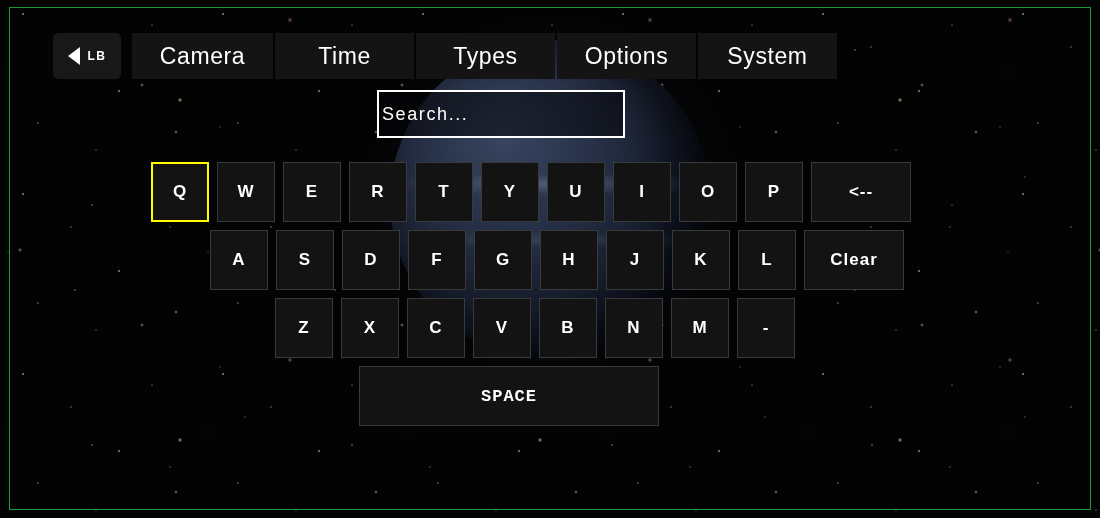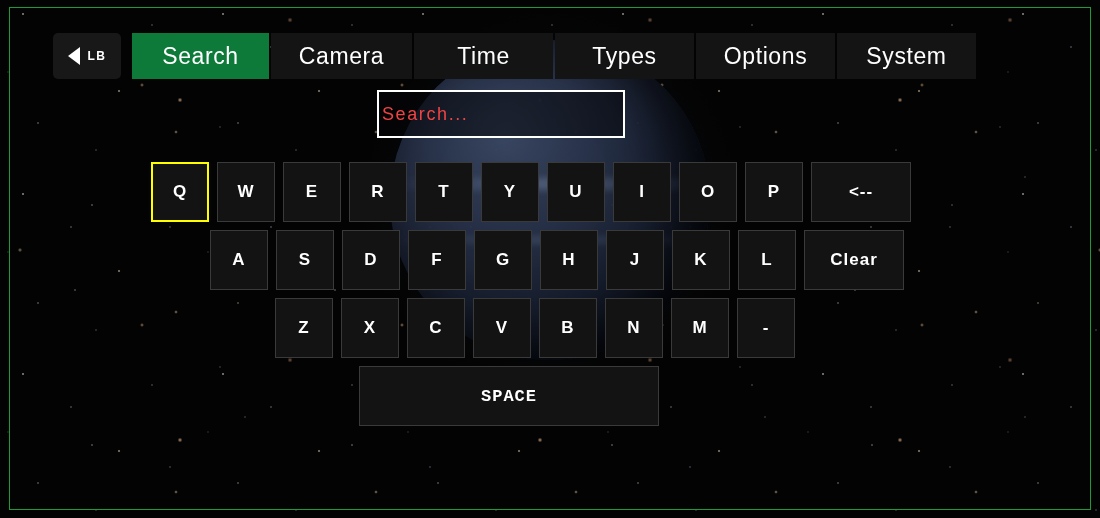--- a/index.html
+++ b/index.html
@@ -186,21 +186,21 @@
     width: 248px;
     height: 48px;
     background: rgba(5,6,10,0.55);
     border: 2px solid #ffffff;
     box-sizing: border-box;
     display: flex;
     align-items: center;
     padding-left: 3px;
   }
   .search-text {
-    color: #ef4444;
+    color: #ffffff;
     font-size: 18px;
     letter-spacing: 1.6px;
     font-family: "Liberation Sans", sans-serif;
   }
 
   
   .keyboard {
     position: absolute;
     left: 0;
     top: 162px;
@@ -257,23 +257,20 @@
   <div class="frame"></div>
 
   <div class="topbar">
 
     <div class="bumper lb">
       <span class="tri tri-left"></span>
       <span class="bumper-label">LB</span>
     </div>
 
     <div class="tabs">
-      <div class="tab active w-search">
-        <span>Search</span>
-      </div>
       <div class="tab w-camera">
         <span>Camera</span>
       </div>
       <div class="tab w-time">
         <span>Time</span>
       </div>
       <div class="tab w-types">
         <span>Types</span>
       </div>
       <div class="tab w-options">

